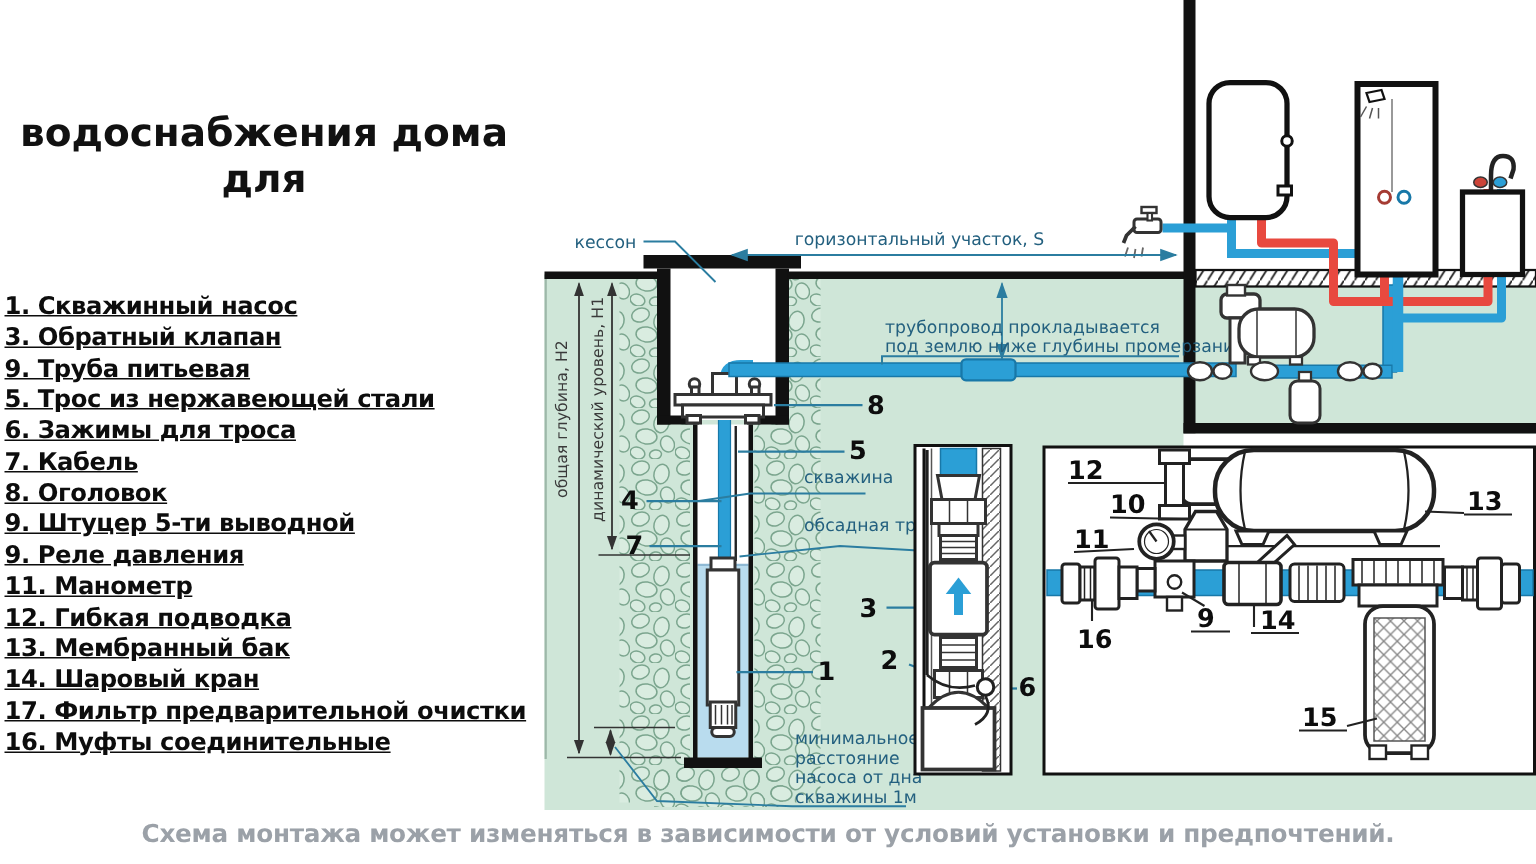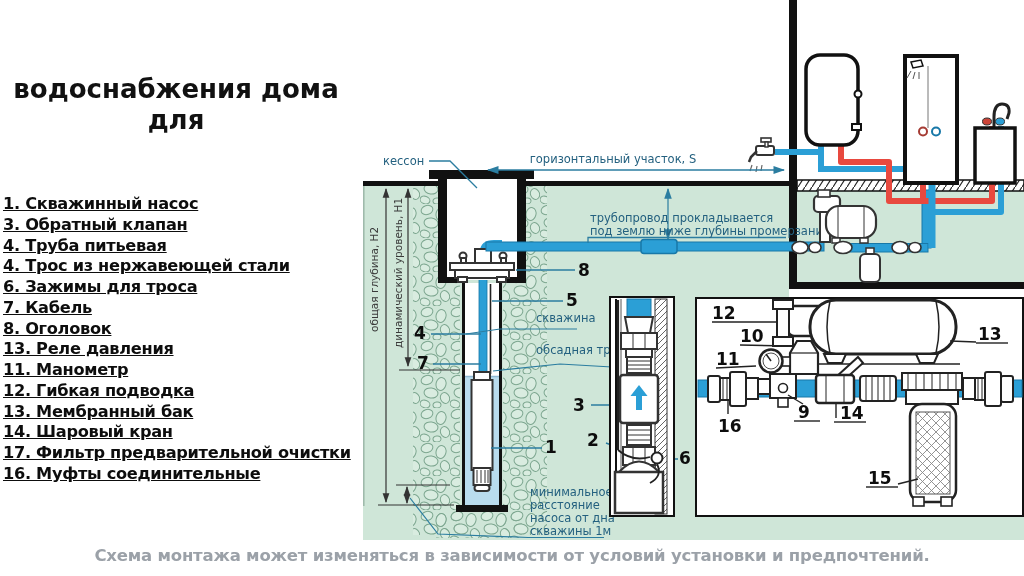--- a/index.html
+++ b/index.html
@@ -395,26 +395,27 @@
 </svg>
 
   <div class="title">
     <div>водоснабжения дома</div>
     <div>для</div>
   </div>
 
   <div class="legend">
     <div class="legend-item">1. Скважинный насос</div>
     <div class="legend-item">3. Обратный клапан</div>
-    <div class="legend-item">4. Труба питьевая</div>
-    <div class="legend-item">4. Трос из нержавеющей стали</div>
+    <div class="legend-item">9. Труба питьевая</div>
+    <div class="legend-item">5. Трос из нержавеющей стали</div>
     <div class="legend-item">6. Зажимы для троса</div>
     <div class="legend-item">7. Кабель</div>
     <div class="legend-item">8. Оголовок</div>
-    <div class="legend-item">13. Реле давления</div>
+    <div class="legend-item">9. Штуцер 5-ти выводной</div>
+    <div class="legend-item">9. Реле давления</div>
     <div class="legend-item">11. Манометр</div>
     <div class="legend-item">12. Гибкая подводка</div>
     <div class="legend-item">13. Мембранный бак</div>
     <div class="legend-item">14. Шаровый кран</div>
     <div class="legend-item">17. Фильтр предварительной очистки</div>
     <div class="legend-item">16. Муфты соединительные</div>
   </div>
 
   <div class="caption">Схема монтажа может изменяться в зависимости от условий установки и предпочтений.</div>
 </div>

